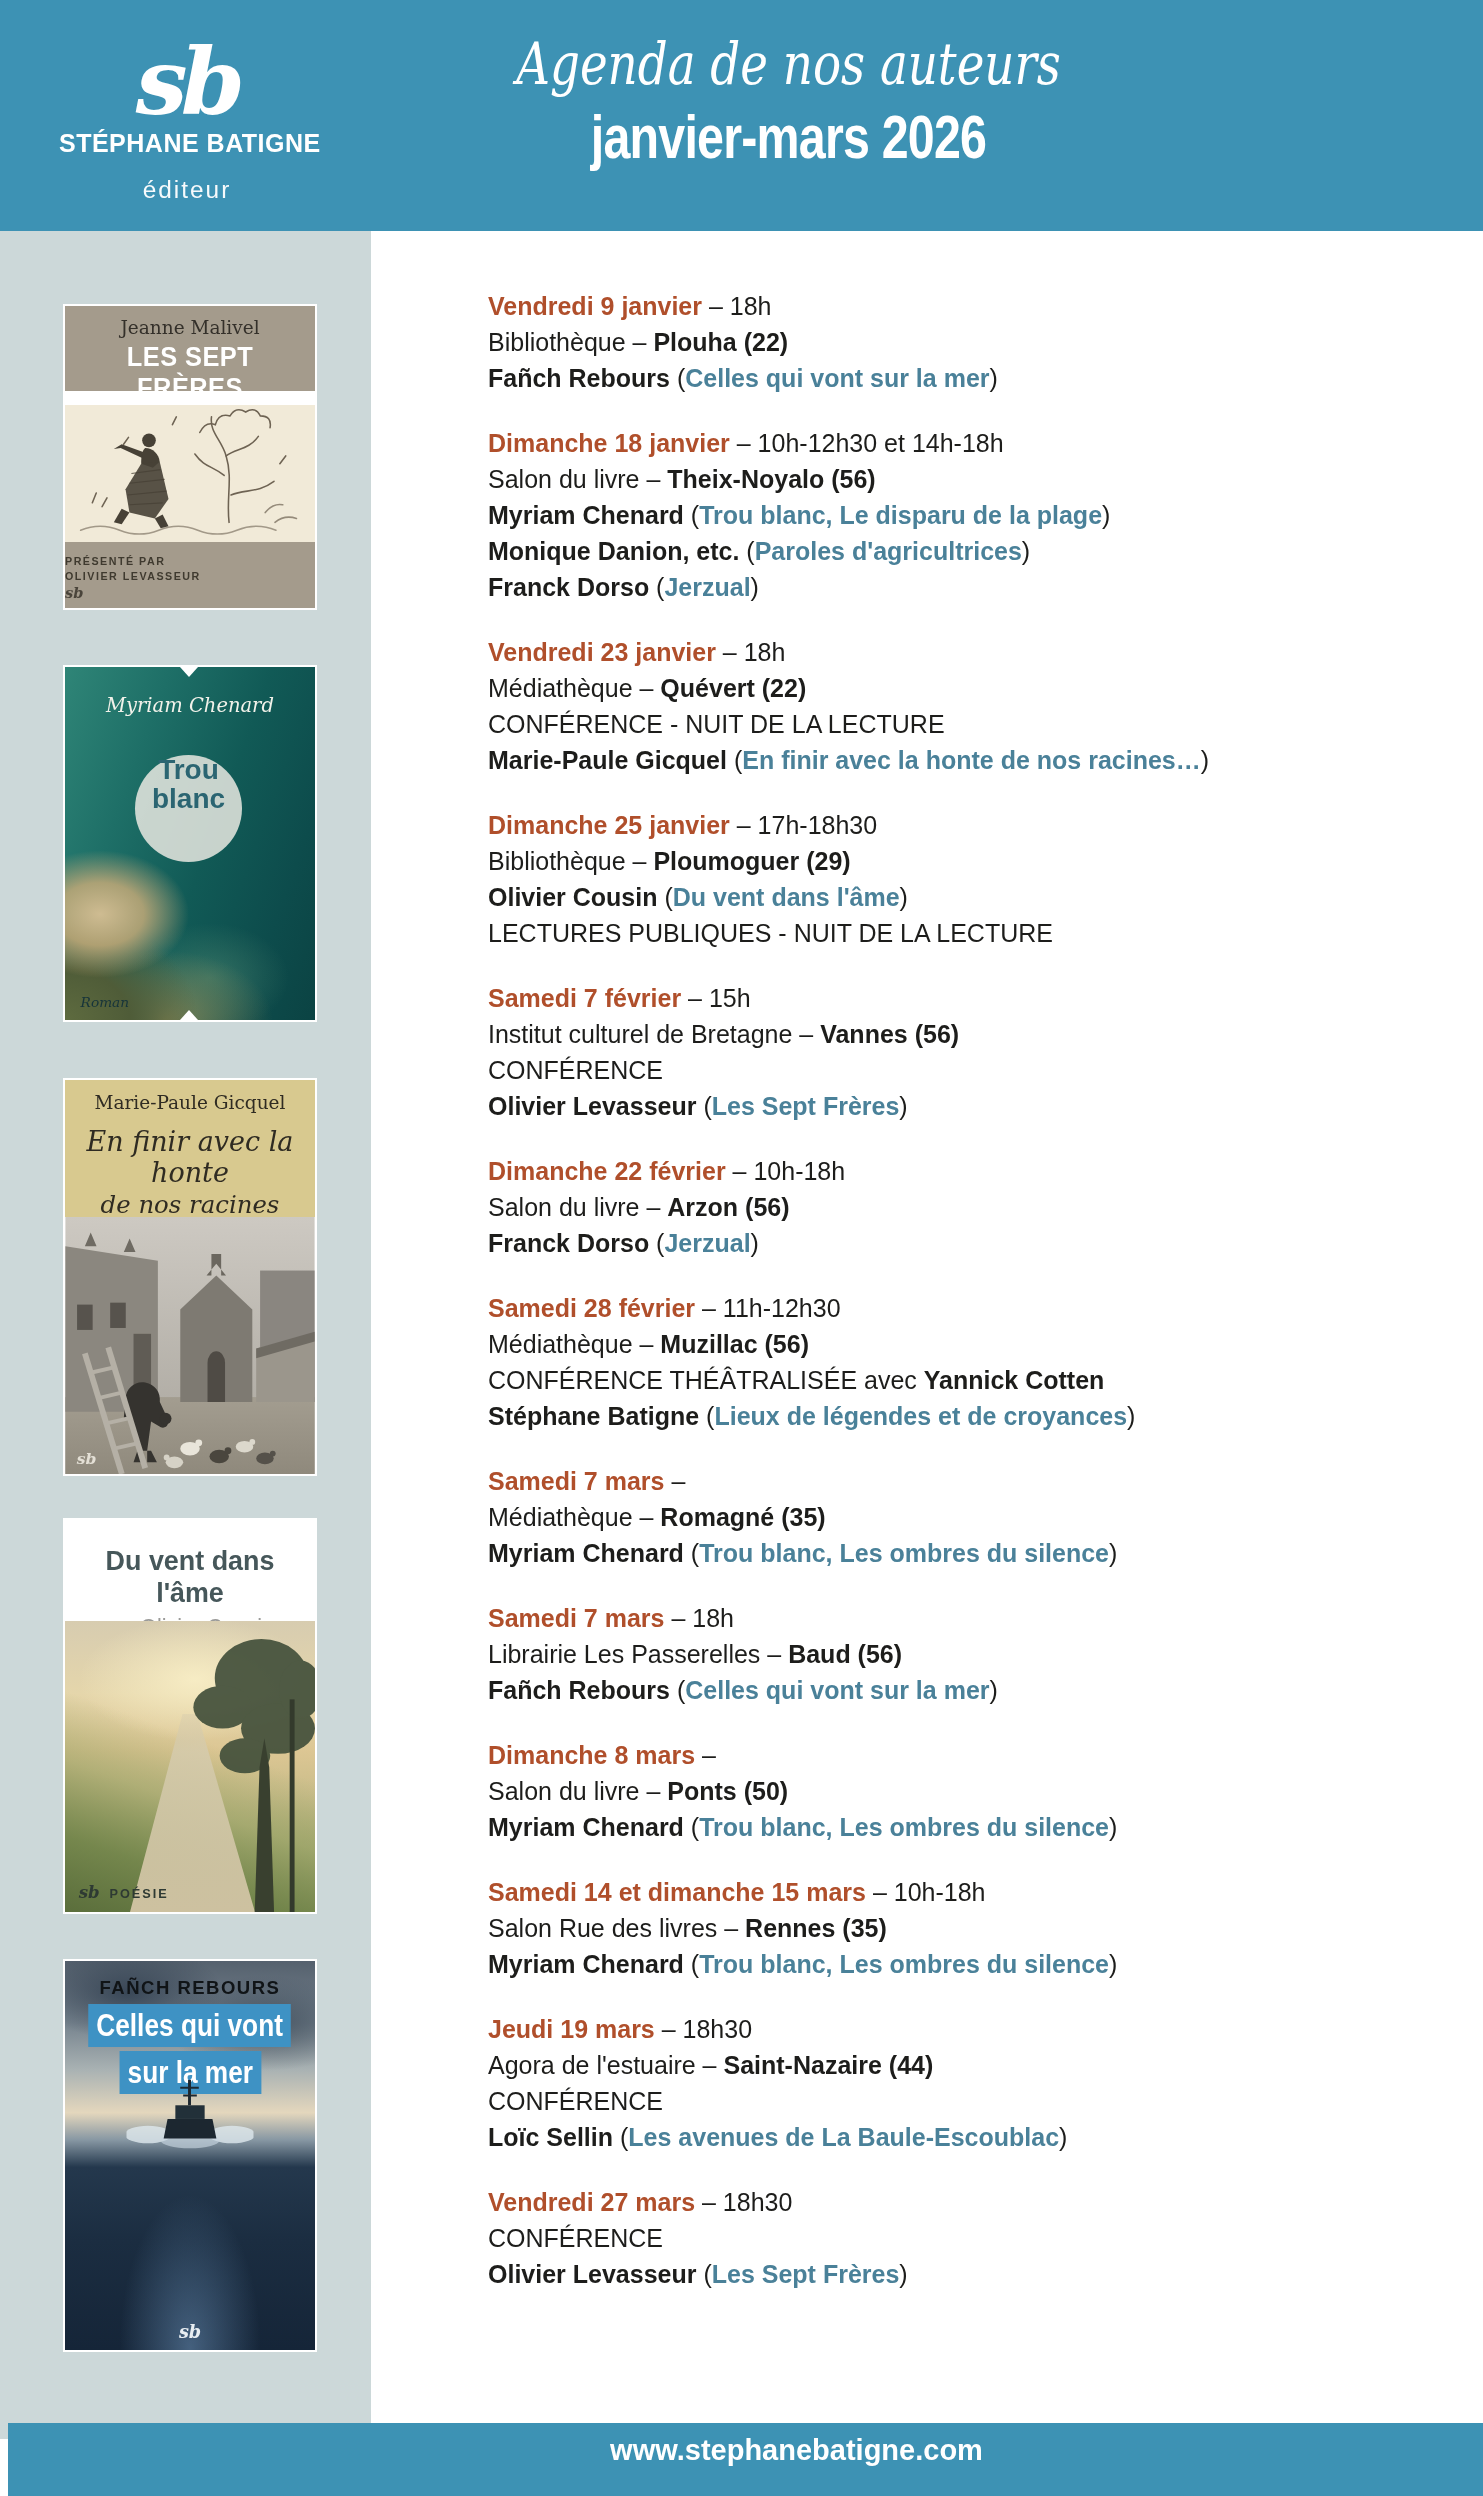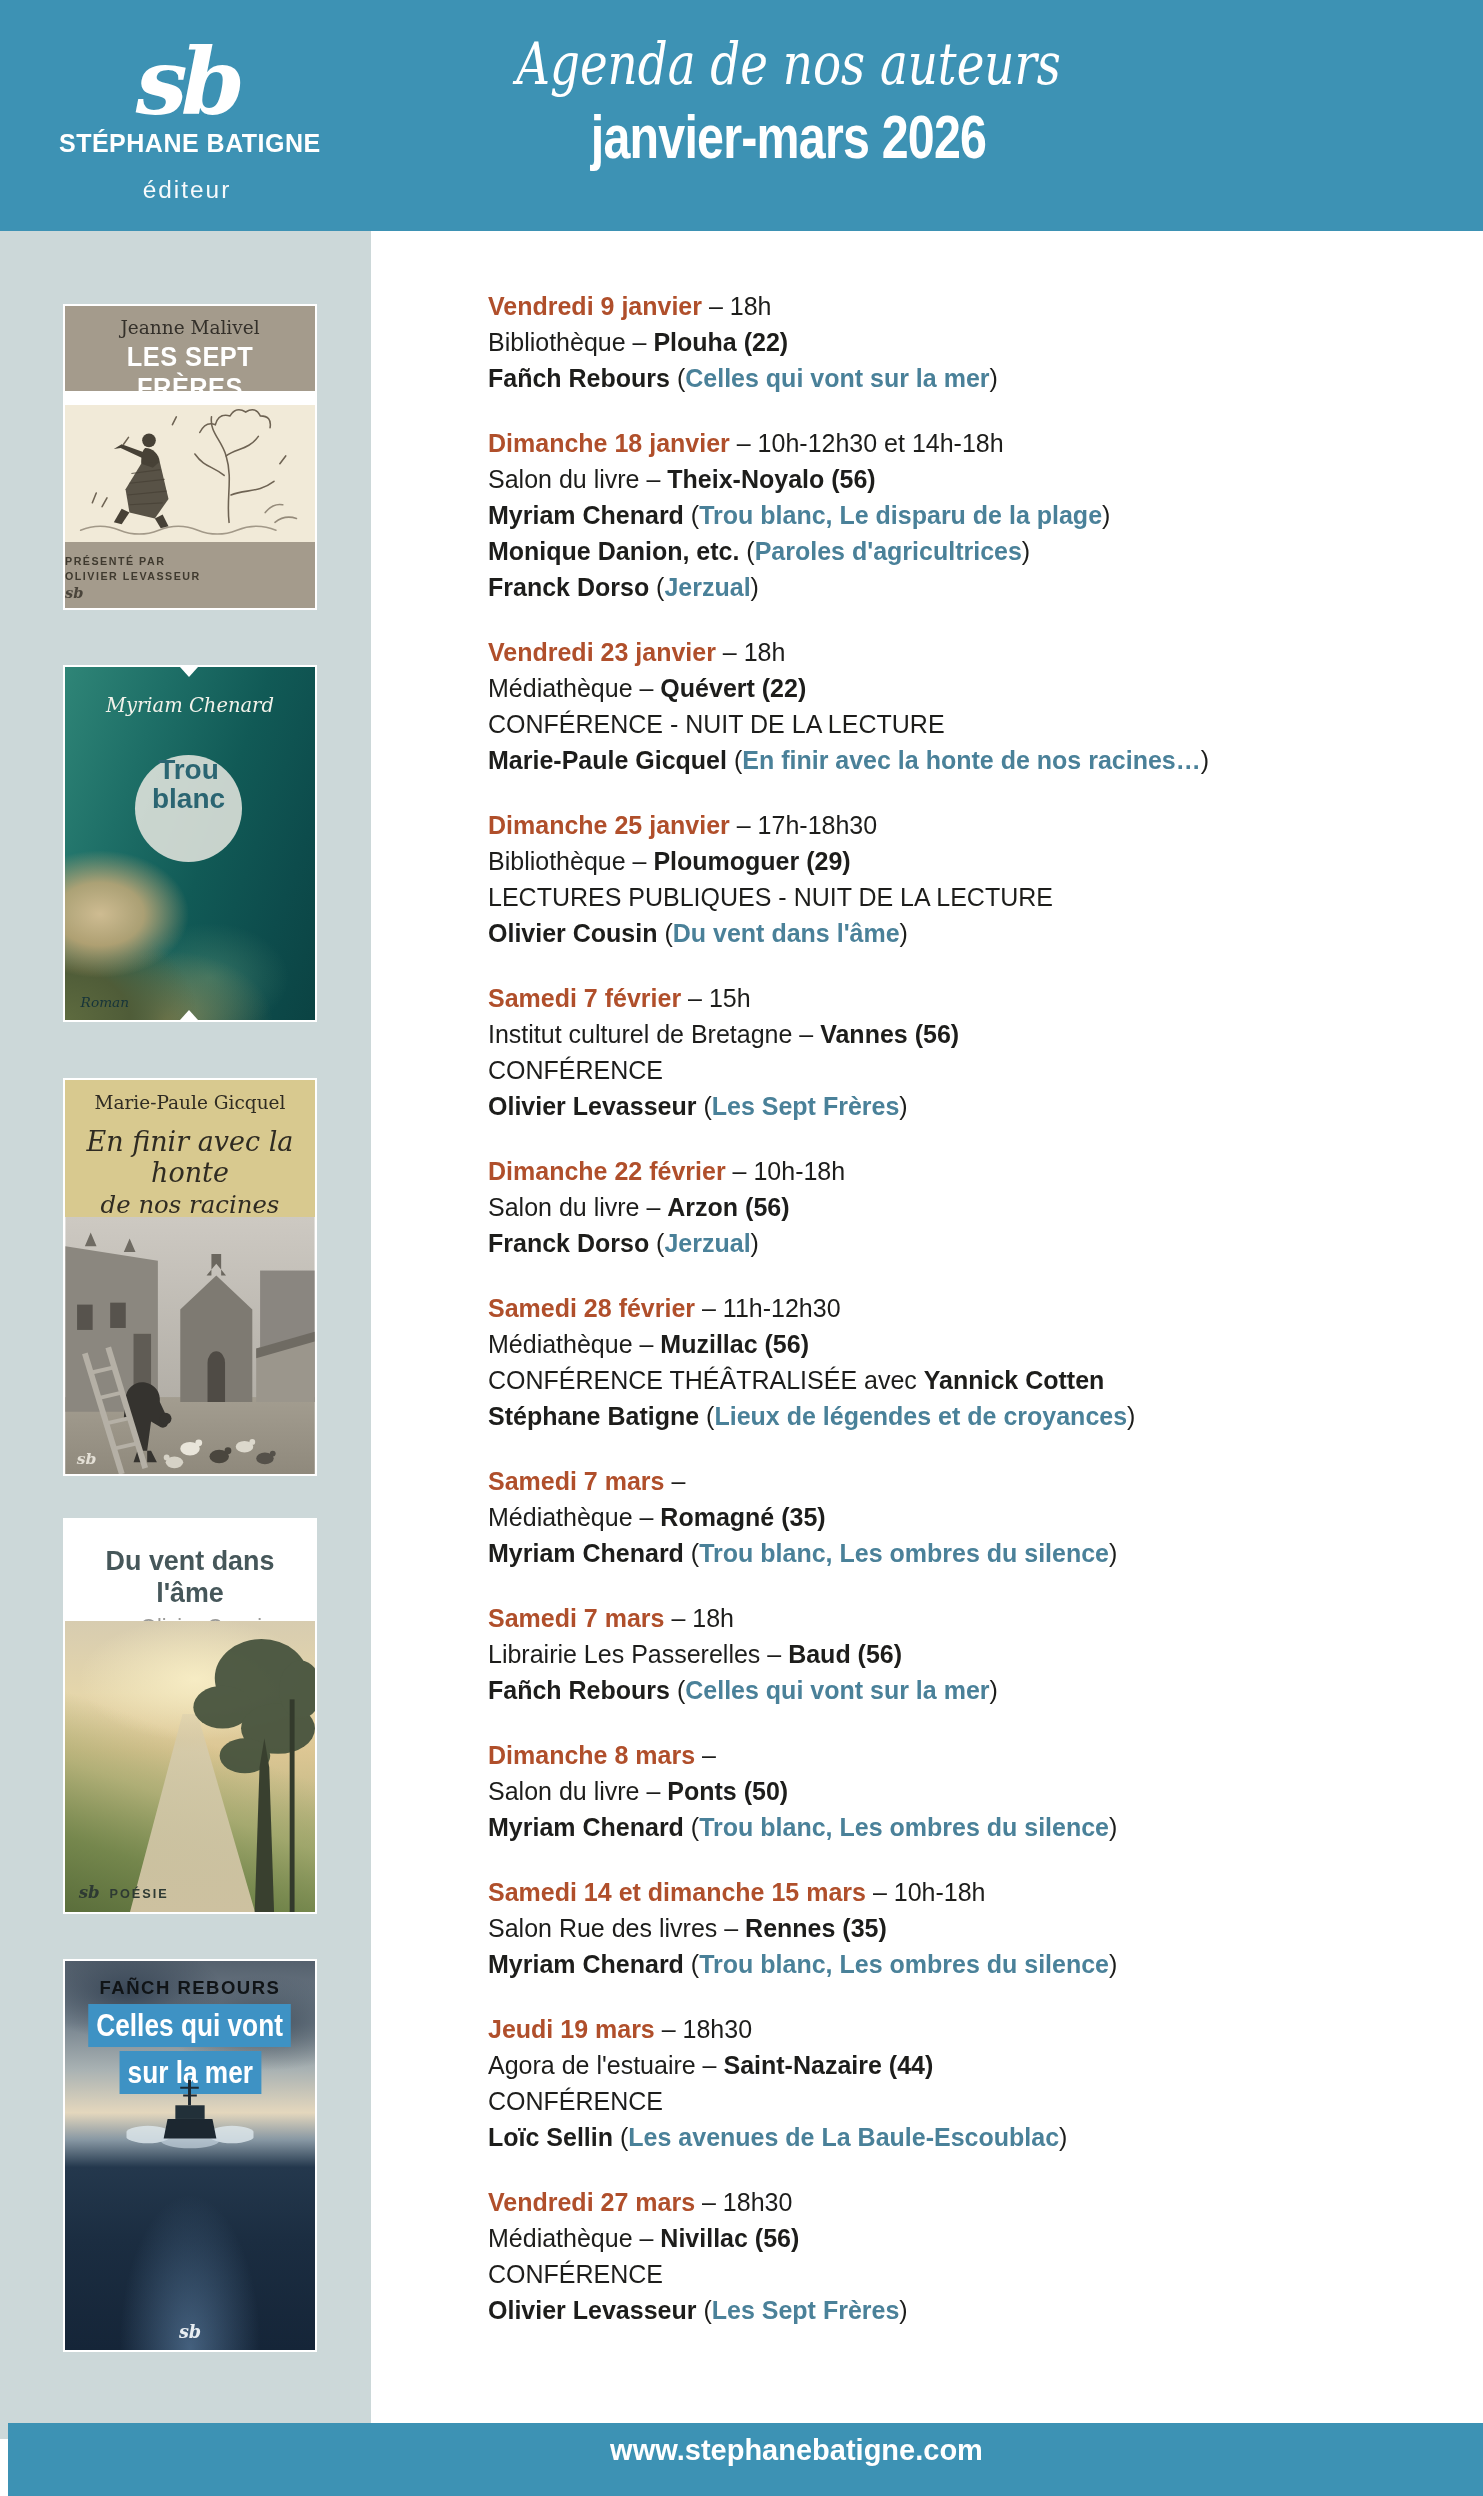--- a/index.html
+++ b/index.html
@@ -310,22 +310,22 @@
     </div>
     <div class="event">
       <div class="line"><span class="seg-date">Vendredi 23 janvier</span><span class="seg-plain"> – 18h</span></div>
       <div class="line"><span class="seg-plain">Médiathèque – </span><span class="seg-bold">Quévert (22)</span></div>
       <div class="line"><span class="seg-plain">CONFÉRENCE - NUIT DE LA LECTURE</span></div>
       <div class="line"><span class="seg-bold">Marie-Paule Gicquel </span><span class="seg-plain">(</span><span class="seg-book">En finir avec la honte de nos racines…</span><span class="seg-plain">)</span></div>
     </div>
     <div class="event">
       <div class="line"><span class="seg-date">Dimanche 25 janvier</span><span class="seg-plain"> – 17h-18h30</span></div>
       <div class="line"><span class="seg-plain">Bibliothèque – </span><span class="seg-bold">Ploumoguer (29)</span></div>
+      <div class="line"><span class="seg-bold">Olivier Cousin </span><span class="seg-plain">(</span><span class="seg-book">Du vent dans l'âme</span><span class="seg-plain">)</span></div>
       <div class="line"><span class="seg-plain">LECTURES PUBLIQUES - NUIT DE LA LECTURE</span></div>
-      <div class="line"><span class="seg-bold">Olivier Cousin </span><span class="seg-plain">(</span><span class="seg-book">Du vent dans l'âme</span><span class="seg-plain">)</span></div>
     </div>
     <div class="event">
       <div class="line"><span class="seg-date">Samedi 7 février</span><span class="seg-plain"> – 15h</span></div>
       <div class="line"><span class="seg-plain">Institut culturel de Bretagne – </span><span class="seg-bold">Vannes (56)</span></div>
       <div class="line"><span class="seg-plain">CONFÉRENCE</span></div>
       <div class="line"><span class="seg-bold">Olivier Levasseur </span><span class="seg-plain">(</span><span class="seg-book">Les Sept Frères</span><span class="seg-plain">)</span></div>
     </div>
     <div class="event">
       <div class="line"><span class="seg-date">Dimanche 22 février</span><span class="seg-plain"> – 10h-18h</span></div>
       <div class="line"><span class="seg-plain">Salon du livre – </span><span class="seg-bold">Arzon (56)</span></div>
@@ -358,21 +358,20 @@
       <div class="line"><span class="seg-bold">Myriam Chenard </span><span class="seg-plain">(</span><span class="seg-book">Trou blanc, Les ombres du silence</span><span class="seg-plain">)</span></div>
     </div>
     <div class="event">
       <div class="line"><span class="seg-date">Jeudi 19 mars</span><span class="seg-plain"> – 18h30</span></div>
       <div class="line"><span class="seg-plain">Agora de l'estuaire – </span><span class="seg-bold">Saint-Nazaire (44)</span></div>
       <div class="line"><span class="seg-plain">CONFÉRENCE</span></div>
       <div class="line"><span class="seg-bold">Loïc Sellin </span><span class="seg-plain">(</span><span class="seg-book">Les avenues de La Baule-Escoublac</span><span class="seg-plain">)</span></div>
     </div>
     <div class="event">
       <div class="line"><span class="seg-date">Vendredi 27 mars</span><span class="seg-plain"> – 18h30</span></div>
-      <div class="line"><span class="seg-plain">Médiathèque – </span><span class="seg-bold">Nivillac (56)</span></div>
       <div class="line"><span class="seg-plain">CONFÉRENCE</span></div>
       <div class="line"><span class="seg-bold">Olivier Levasseur </span><span class="seg-plain">(</span><span class="seg-book">Les Sept Frères</span><span class="seg-plain">)</span></div>
     </div>
   </main>
 
 <footer class="footer">
   <div class="footer-url">www.stephanebatigne.com</div>
 </footer>
 
 

